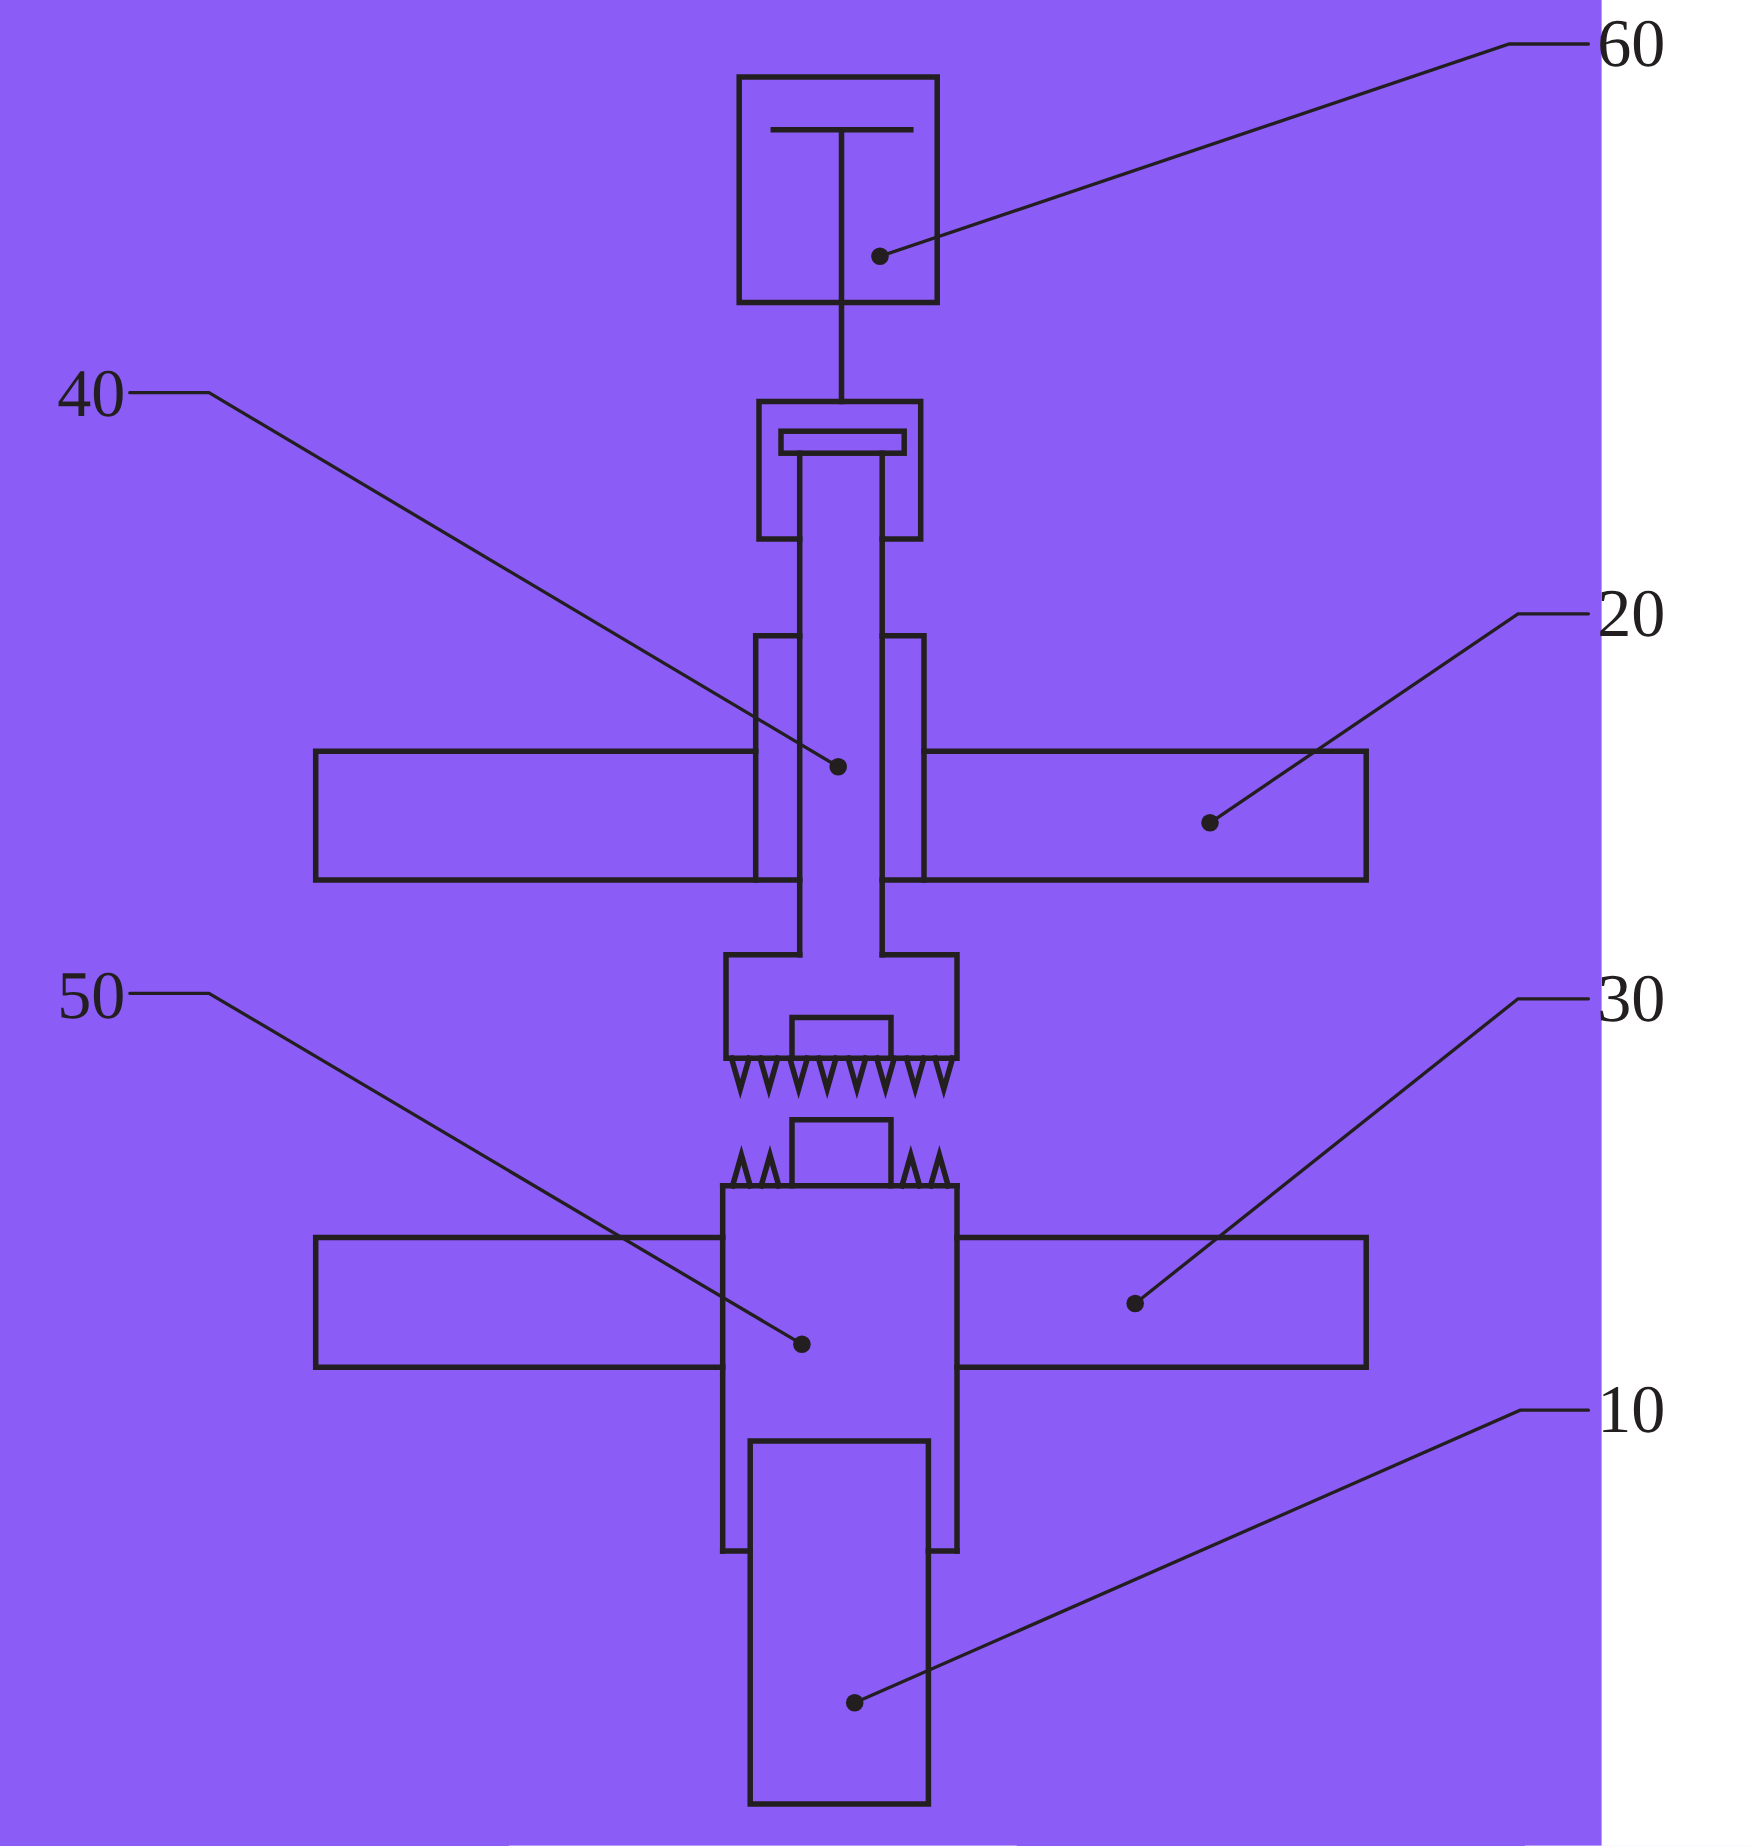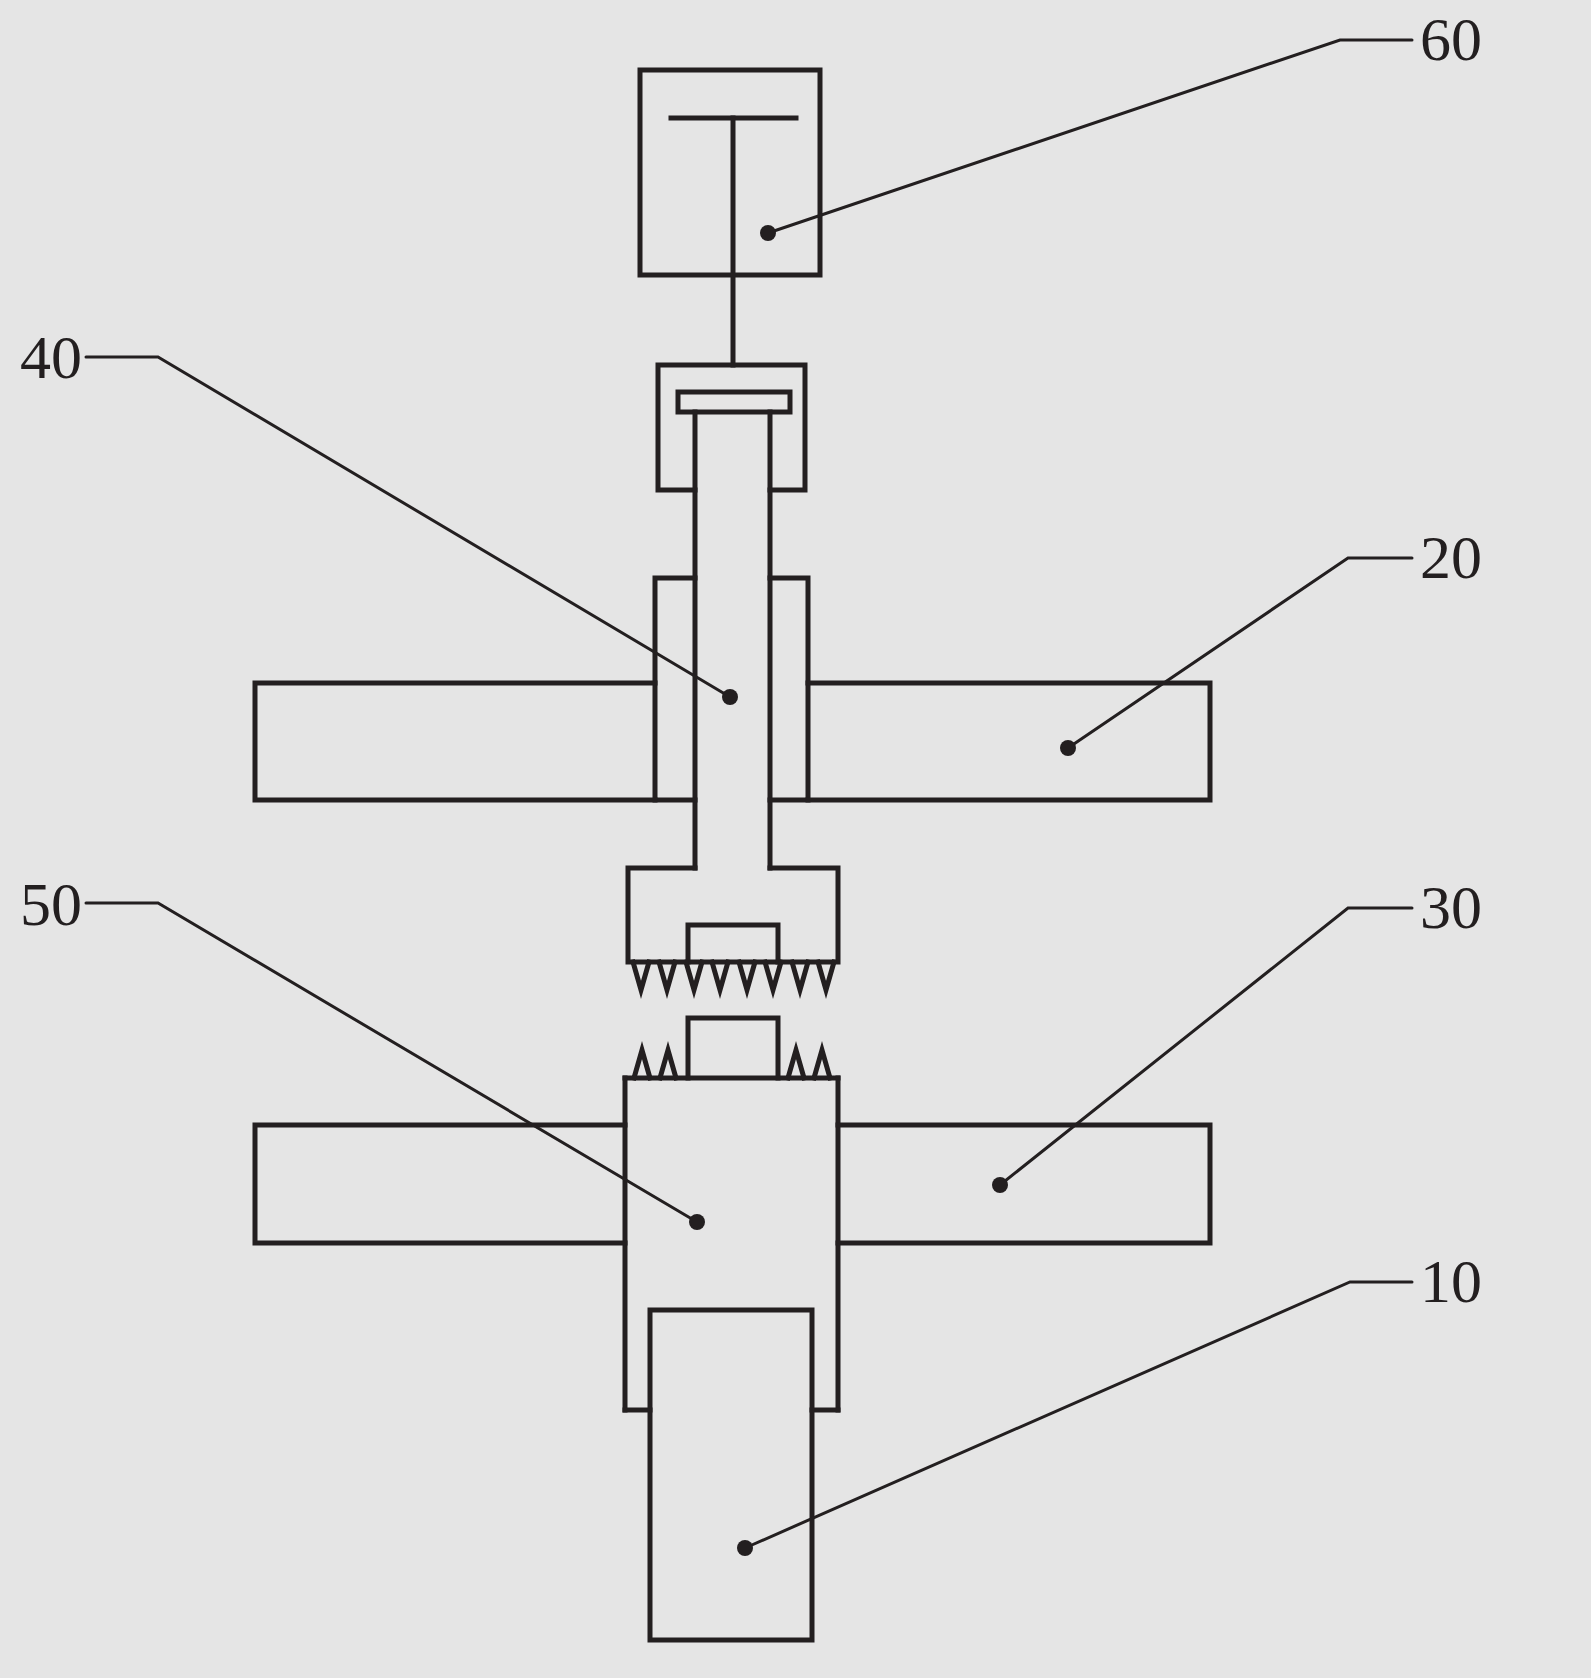--- a/index.html
+++ b/index.html
@@ -6,23 +6,24 @@
     margin: 0;
     padding: 0;
     background: #ffffff;
     width: 1591px;
     height: 1678px;
     overflow: hidden;
     font-family: "Liberation Serif", serif;
   }
   .figure-wrap {
     position: relative;
-    width: 1591px;
+    width: 1424px;
     height: 1678px;
-    background: #e5e5e5;
+    background: #8b5cf6;
+    padding-left: 32px;
   }
   svg { display: block; }
   .part {
     fill: none;
     stroke: #231f20;
     stroke-width: 5;
     stroke-linecap: square;
     stroke-linejoin: miter;
   }
   .leader {

